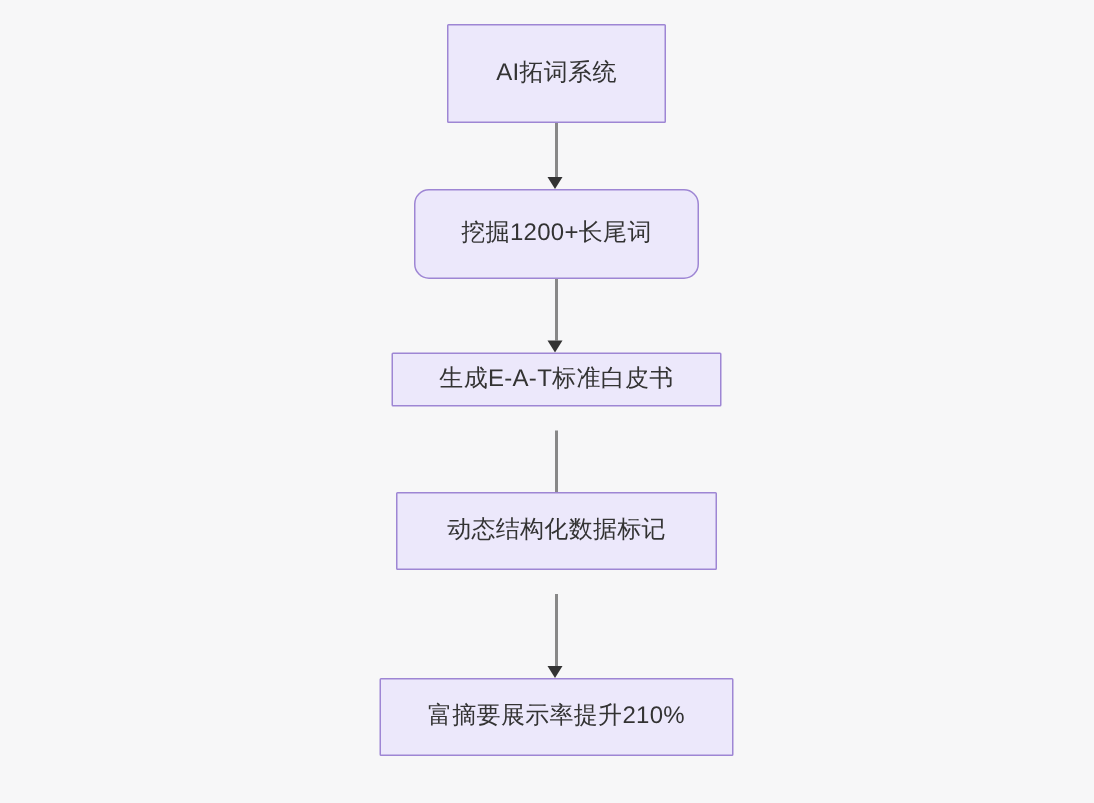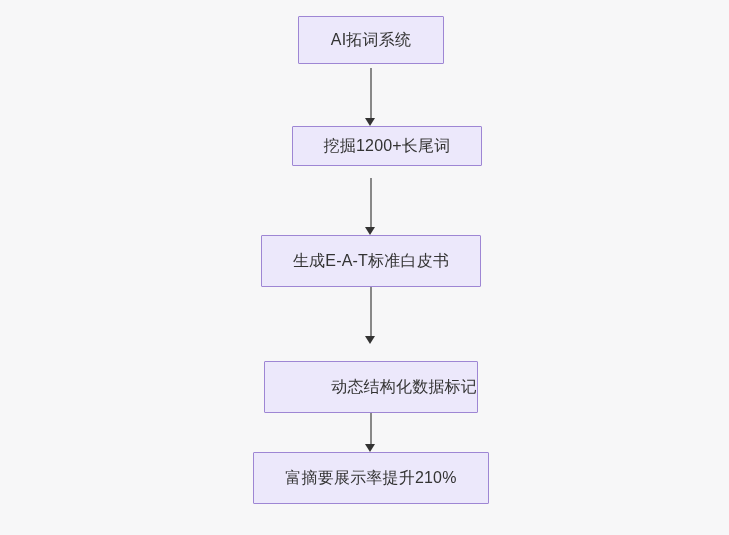--- a/index.html
+++ b/index.html
@@ -63,33 +63,33 @@
 
   <div class="edge-line" style="left:370px; top:178px; height:49px;"></div>
   <div class="edge-head" style="left:364.5px; top:227px;"></div>
 
   <div class="edge-line" style="left:370px; top:287px; height:49px;"></div>
   <div class="edge-head" style="left:364.5px; top:336px;"></div>
 
   <div class="edge-line" style="left:370px; top:396px; height:48px;"></div>
   <div class="edge-head" style="left:364.5px; top:444px;"></div>
 
-  <div class="node-box" style="left:298px; top:16px; width:146px; height:48px;">
+  <div class="node-box" style="left:298px; top:16px; width:146px; height:66px;">
     <span class="node-label">AI拓词系统</span>
   </div>
 
-  <div class="node-box" style="left:292px; top:126px; width:190px; height:40px;">
+  <div class="node-box" style="left:276px; top:126px; width:190px; height:60px;border-radius:10px;">
     <span class="node-label">挖掘1200+长尾词</span>
   </div>
 
-  <div class="node-box" style="left:261px; top:235px; width:220px; height:52px;">
+  <div class="node-box" style="left:261px; top:235px; width:220px; height:36px;">
     <span class="node-label">生成E-A-T标准白皮书</span>
   </div>
 
-  <div class="node-box" style="left:264px; top:361px; width:214px; height:52px;justify-content:flex-end;">
+  <div class="node-box" style="left:264px; top:328px; width:214px; height:52px;">
     <span class="node-label">动态结构化数据标记</span>
   </div>
 
   <div class="node-box" style="left:253px; top:452px; width:236px; height:52px;text-align:right;">
     <span class="node-label">富摘要展示率提升210%</span>
   </div>
 
 </div>
 
 </body></html>

